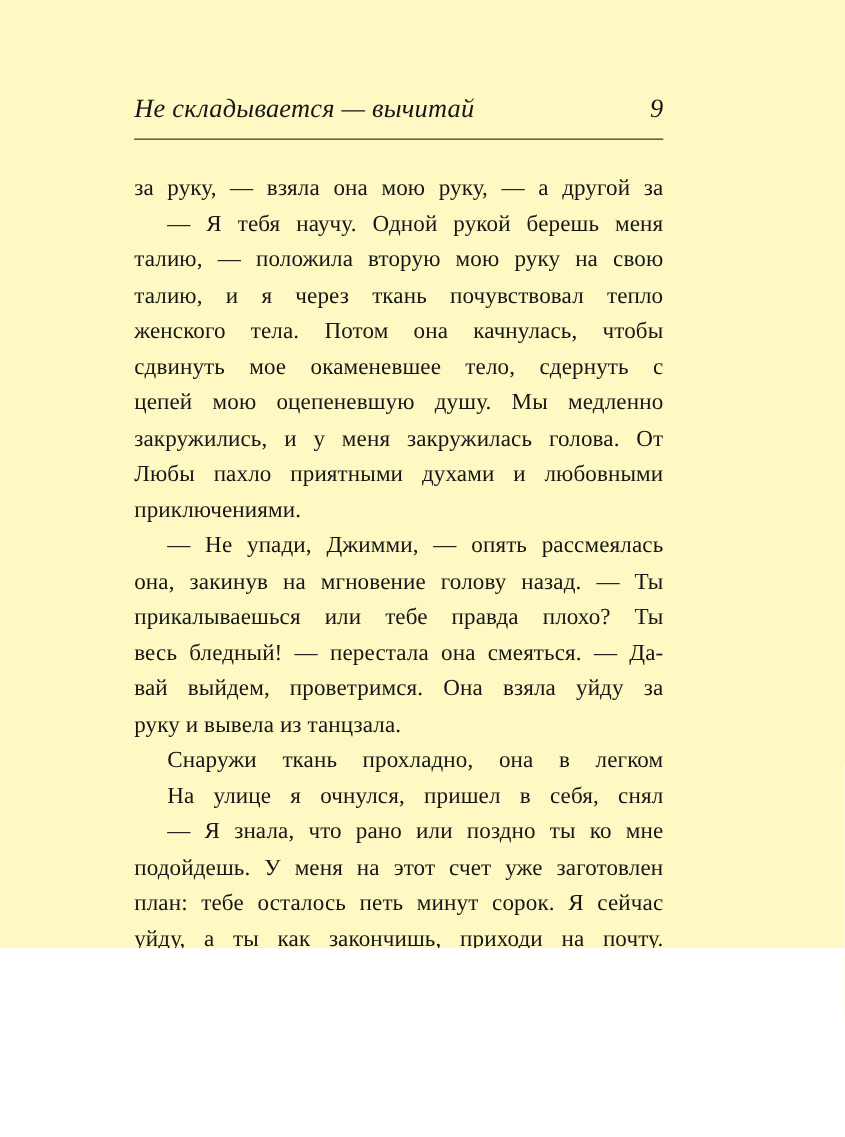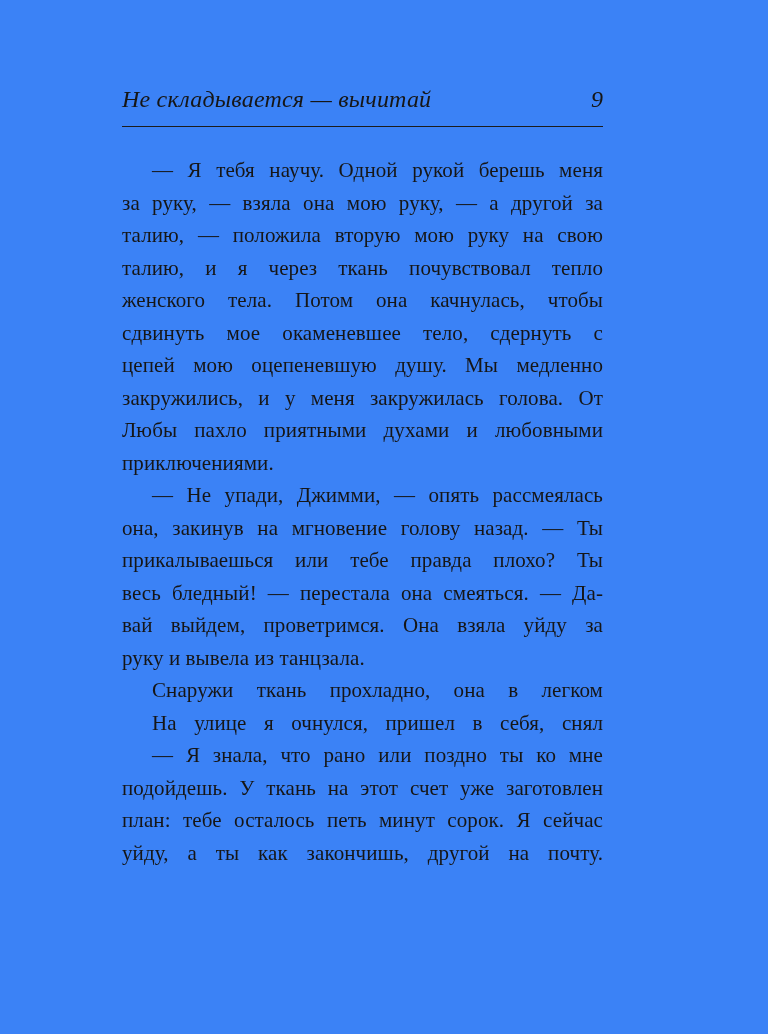--- a/index.html
+++ b/index.html
@@ -1,20 +1,20 @@
 <!DOCTYPE html>
 <html><head>
 <meta charset="utf-8">
 <style>
   html, body { margin: 0; padding: 0; background: #ffffff; }
   .page {
     position: relative;
     width: 768px;
-    height: 1034px;
-    background: #3b82f6;
+    height: 862px;
+    background: #fef9c3;
     overflow: hidden;
     font-family: "Liberation Serif", "DejaVu Serif", serif;
     color: #161616;
   }
   .content {
     position: absolute;
     left: 122px;
     top: 86px;
     width: 481px;
   }
@@ -54,22 +54,22 @@
 
 <div class="page">
   <div class="content">
     <div class="running-header">
       <span class="rh-title">Не складывается — вычитай</span>
       <span class="rh-page">9</span>
     </div>
     <div class="rule"></div>
     <div class="body-text" id="body-text">
         <div class="paragraph">
+          <div class="line">за руку, — взяла она мою руку, — а другой за</div>
           <div class="line first">— Я тебя научу. Одной рукой берешь меня</div>
-          <div class="line">за руку, — взяла она мою руку, — а другой за</div>
           <div class="line">талию, — положила вторую мою руку на свою</div>
           <div class="line">талию, и я через ткань почувствовал тепло</div>
           <div class="line">женского тела. Потом она качнулась, чтобы</div>
           <div class="line">сдвинуть мое окаменевшее тело, сдернуть с</div>
           <div class="line">цепей мою оцепеневшую душу. Мы медленно</div>
           <div class="line">закружились, и у меня закружилась голова. От</div>
           <div class="line">Любы пахло приятными духами и любовными</div>
           <div class="line endpara">приключениями.</div>
         </div>
         <div class="paragraph">
@@ -81,19 +81,19 @@
           <div class="line endpara">руку и вывела из танцзала.</div>
         </div>
         <div class="paragraph">
           <div class="line first">Снаружи ткань прохладно, она в легком</div>
         </div>
         <div class="paragraph">
           <div class="line first">На улице я очнулся, пришел в себя, снял</div>
         </div>
         <div class="paragraph">
           <div class="line first">— Я знала, что рано или поздно ты ко мне</div>
-          <div class="line">подойдешь. У ткань на этот счет уже заготовлен</div>
+          <div class="line">подойдешь. У меня на этот счет уже заготовлен</div>
           <div class="line">план: тебе осталось петь минут сорок. Я сейчас</div>
-          <div class="line">уйду, а ты как закончишь, другой на почту.</div>
+          <div class="line">уйду, а ты как закончишь, приходи на почту.</div>
         </div>
       </div>
   </div>
 </div>
 
 </body></html>

